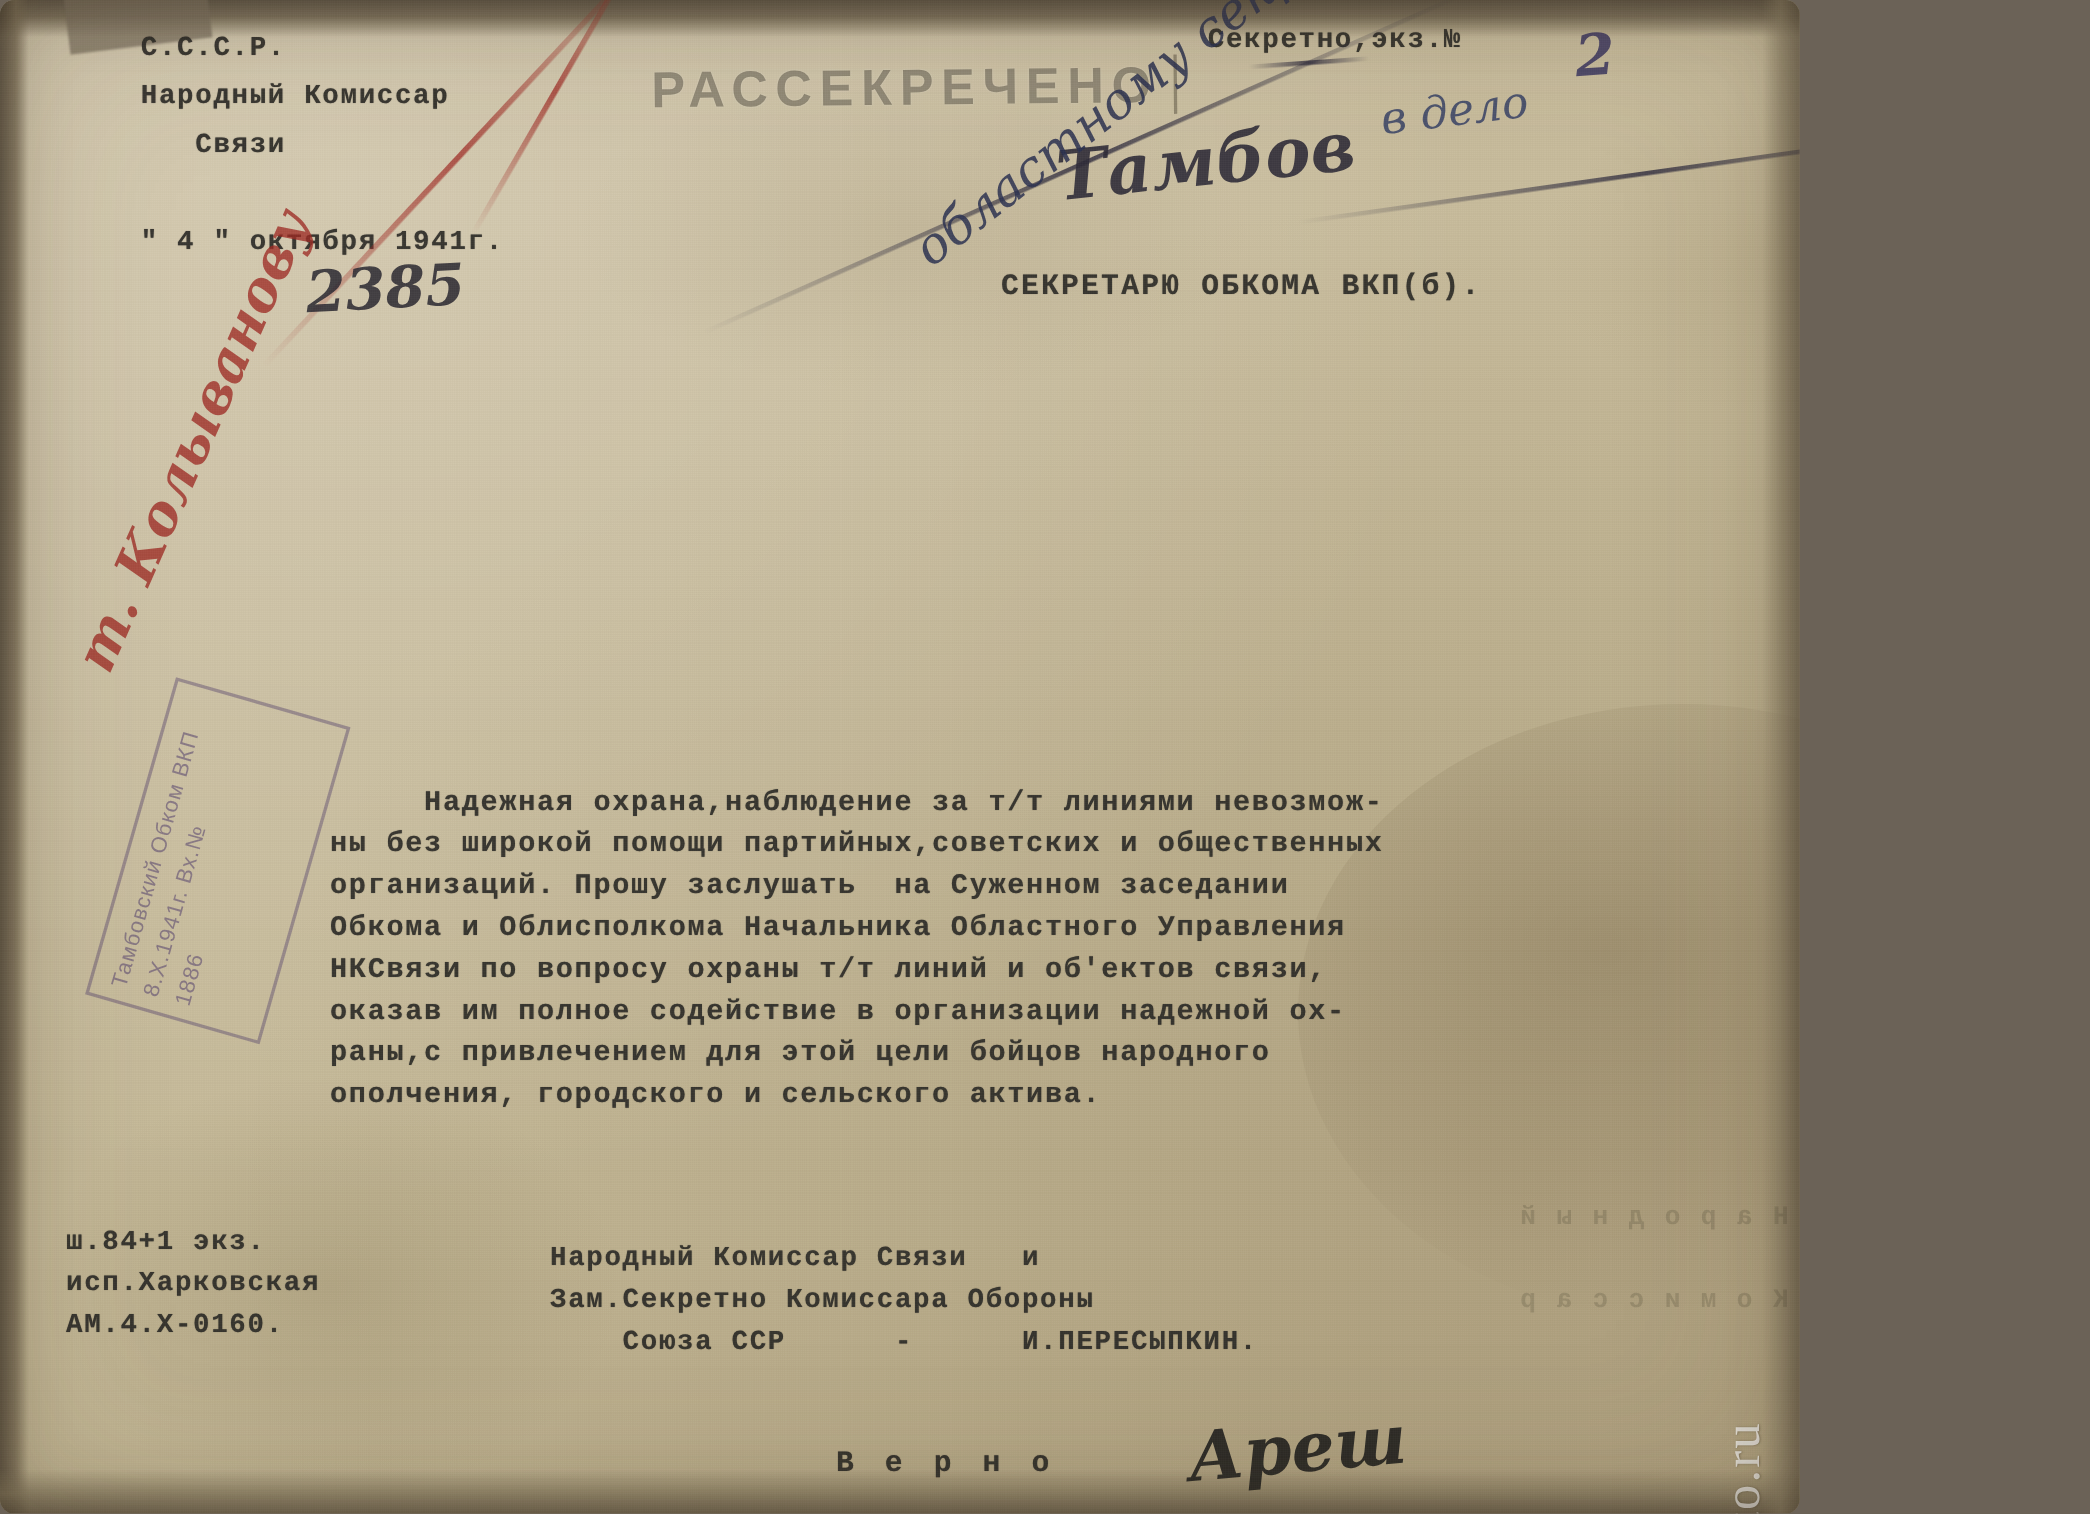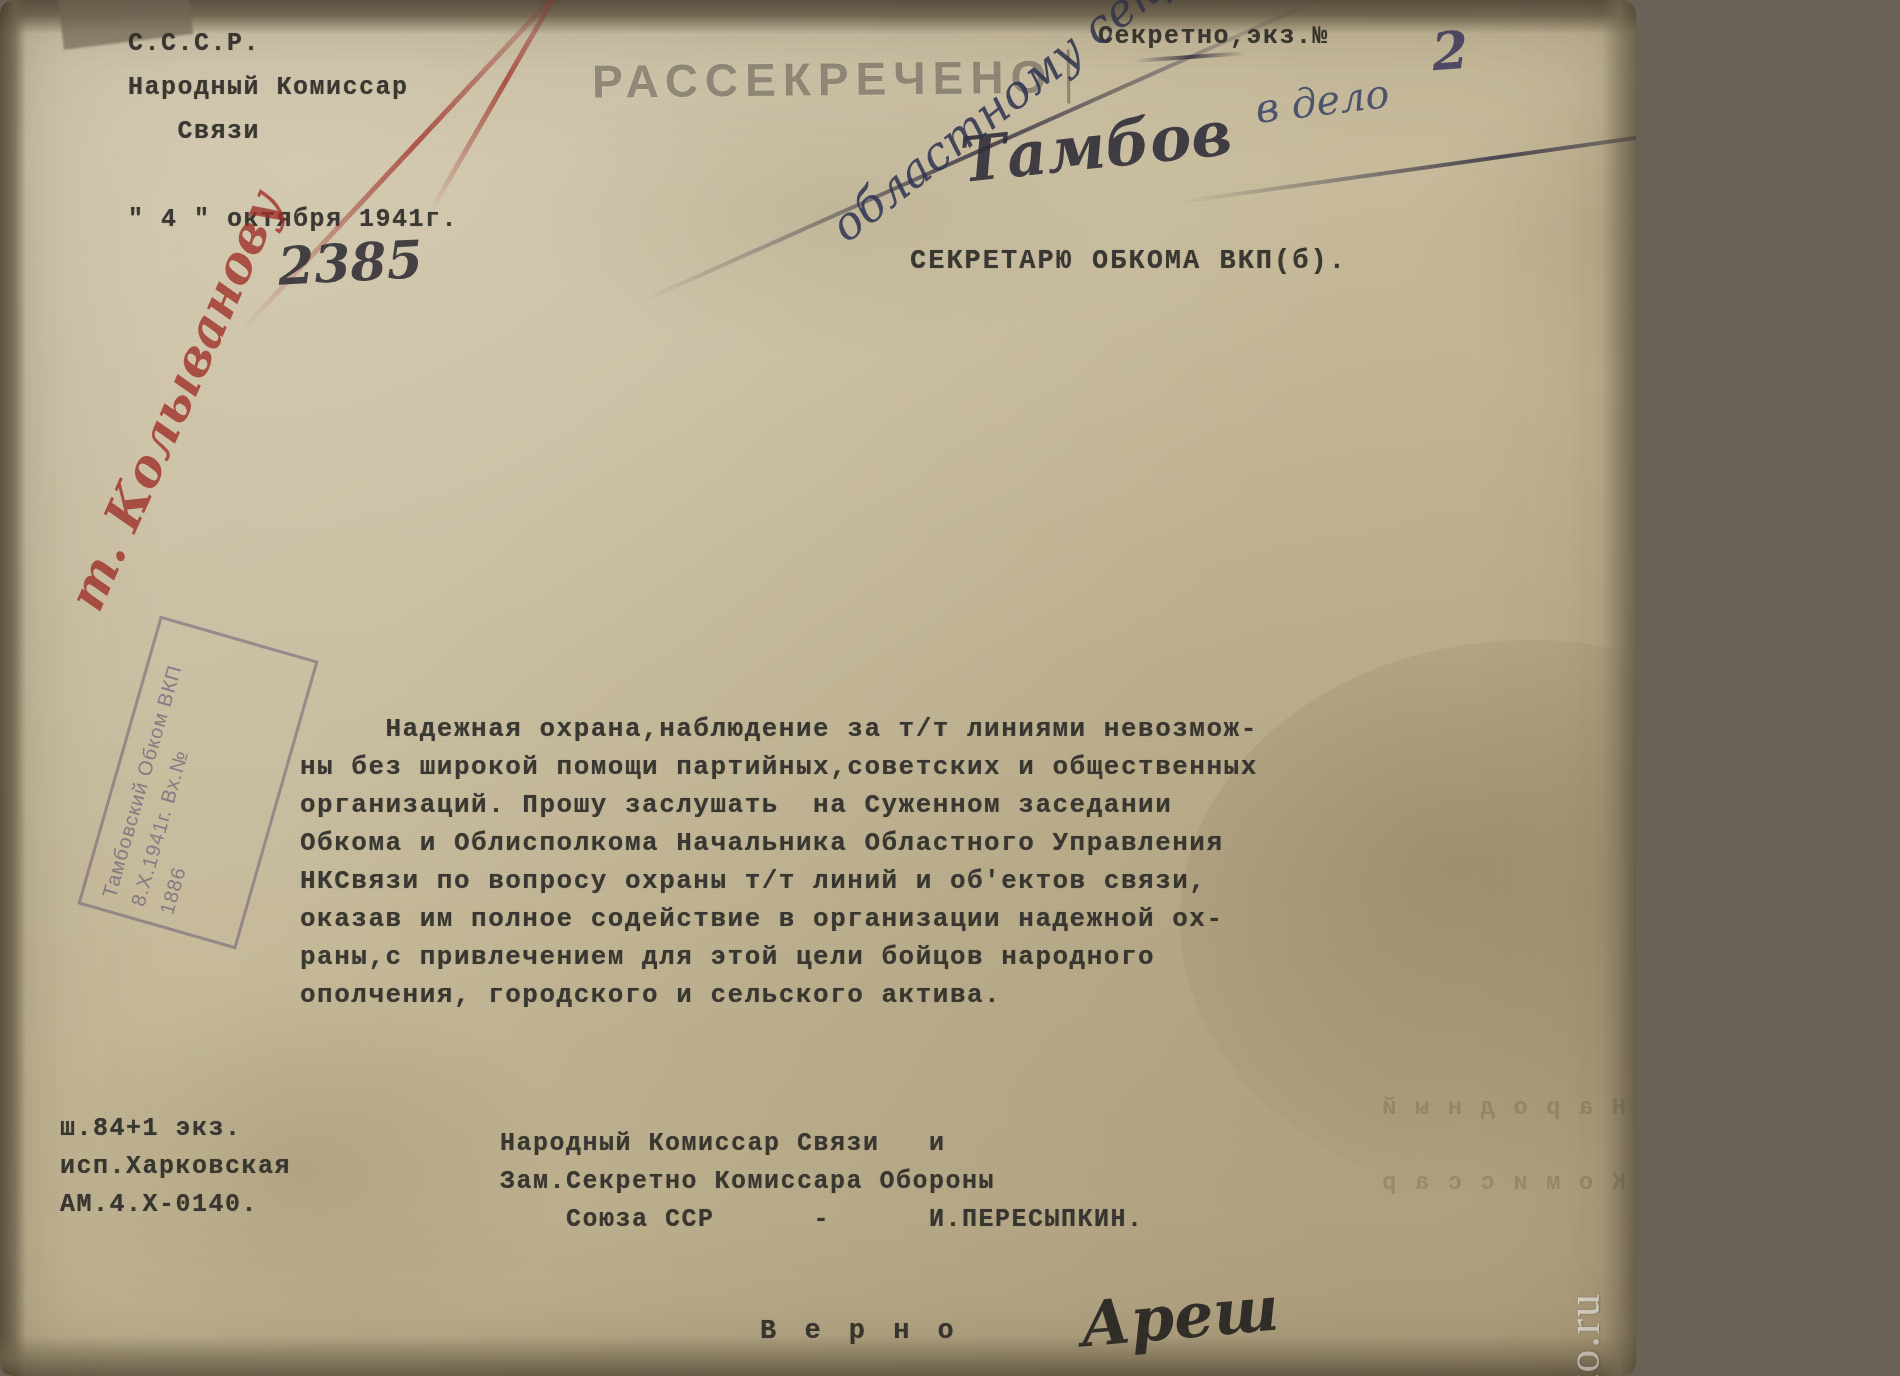--- a/index.html
+++ b/index.html
@@ -323,21 +323,21 @@
 ны без широкой помощи партийных,советских и общественных
 организаций. Прошу заслушать  на Суженном заседании
 Обкома и Облисполкома Начальника Областного Управления
 НКСвязи по вопросу охраны т/т линий и об'ектов связи,
 оказав им полное содействие в организации надежной ох-
 раны,с привлечением для этой цели бойцов народного
 ополчения, городского и сельского актива.</div>
 
   <div class="tw" id="sign-left">ш.84+1 экз.
 исп.Харковская
-АМ.4.X-0140.</div>
+АМ.4.X-0160.</div>
   <div class="tw" id="sign-right">Народный Комиссар Связи   и
 Зам.Секретно Комиссара Обороны
     Союза ССР      -      И.ПЕРЕСЫПКИН.</div>
   <div class="tw" id="verno">В е р н о</div>
 
   <div class="declassified">РАССЕКРЕЧЕНО</div>
 
   <div class="pen-red pr1"></div>
   <div class="pen-red pr2"></div>
   <div class="pen-dark pd1"></div>

